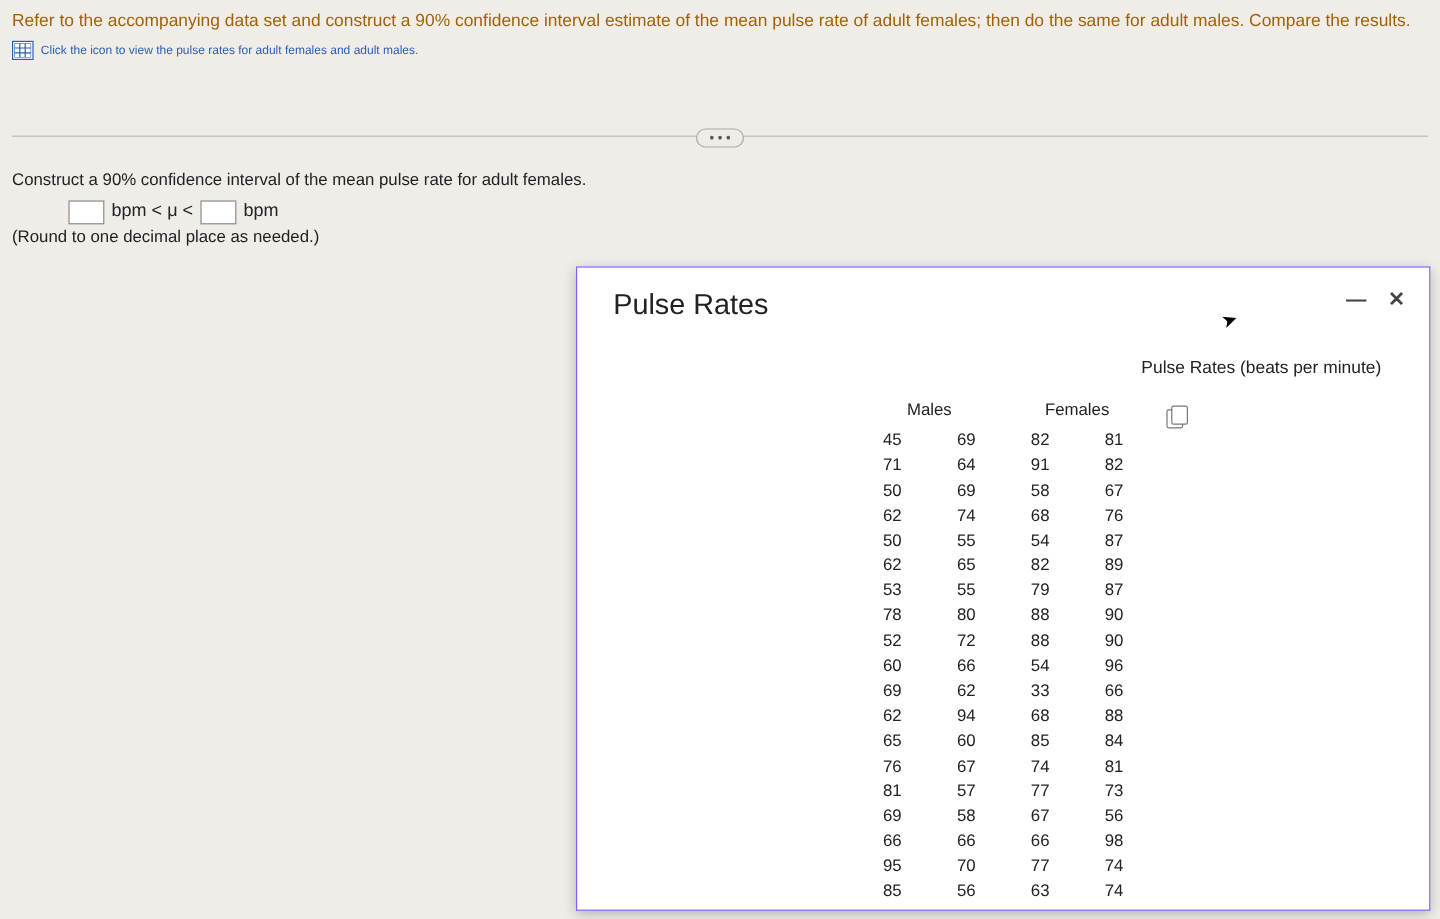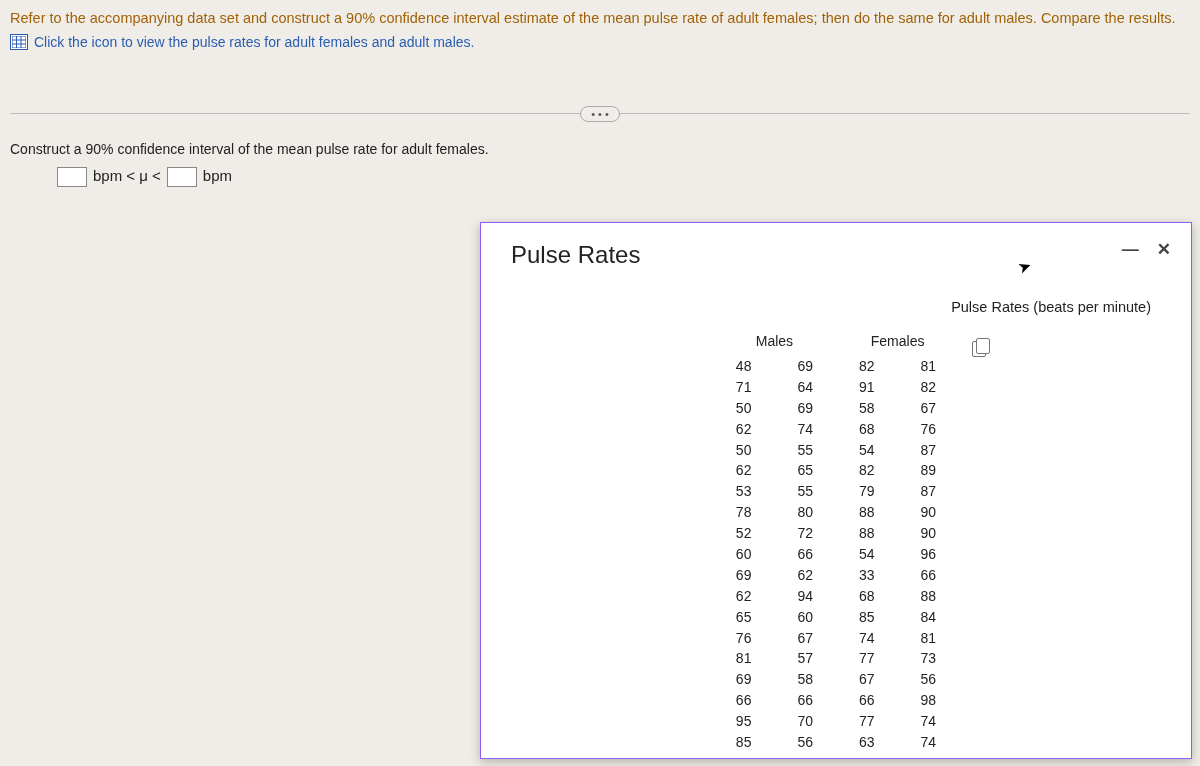--- a/index.html
+++ b/index.html
@@ -36,21 +36,21 @@
     align-items: center;
     justify-content: center;
     width: 18px;
     height: 16px;
     border: 1.5px solid #2a5db0;
     background: #fff;
   }
   .table-icon svg { display: block; }
   .link-text {
     color: #2a5db0;
-    font-size: 14px;
+    font-size: 10px;
     cursor: pointer;
     text-align: right;
   }
   .divider-dots {
     width: 100%;
     text-align: center;
     margin-top: 55px;
     position: relative;
     height: 16px;
   }
@@ -206,20 +206,21 @@
   </div>
 
   <div class="sub-question">Construct a 90% confidence interval of the mean pulse rate for adult females.</div>
 
   <div class="answer-row">
     <input class="answer-input" type="text" style="">
     <span>bpm &lt; μ &lt;</span>
     <input class="answer-input" type="text" style="">
     <span>bpm</span>
   </div>
+  <div class="round-note">(Round to one decimal place as needed.)</div>
 
   <div class="popup">
     <div class="popup-header">
       <div class="popup-title">Pulse Rates</div>
       <div class="window-controls">
         <span class="win-btn">—</span>
         <span class="win-btn">✕</span>
       </div>
     </div>
 
@@ -232,21 +233,21 @@
 
       <table class="data-table">
         <thead>
           <tr>
             <th colspan="2">Males</th>
             <th colspan="2">Females</th>
           </tr>
         </thead>
         <tbody id="data-body">
             <tr>
-              <td>48</td>
+              <td>45</td>
               <td>69</td>
               <td>82</td>
               <td>81</td>
             </tr>
             <tr>
               <td>71</td>
               <td>64</td>
               <td>91</td>
               <td>82</td>
             </tr>

